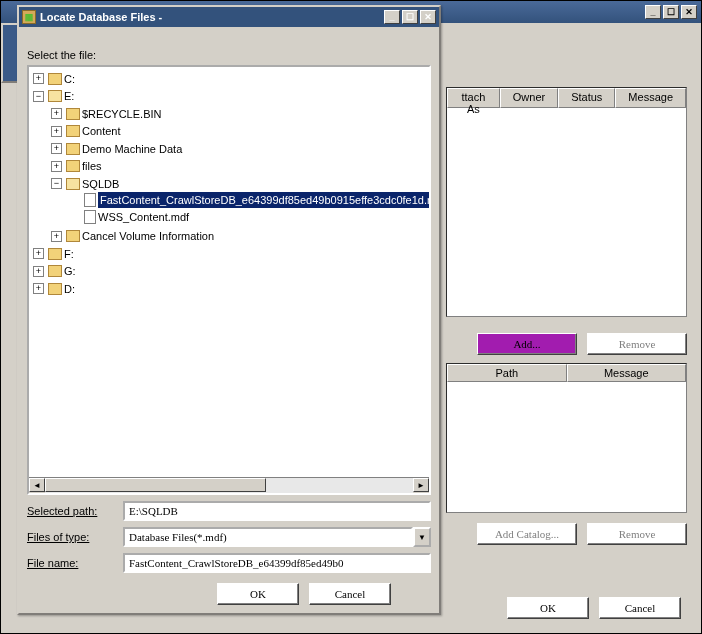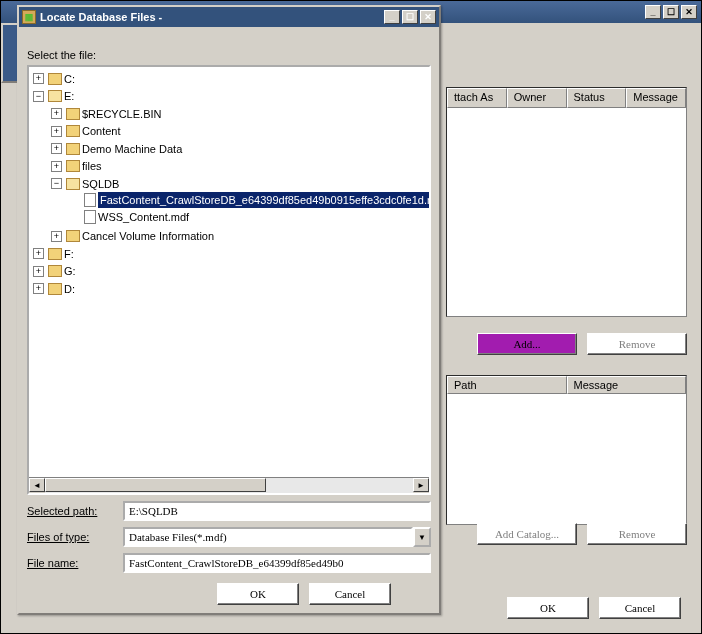--- a/index.html
+++ b/index.html
@@ -42,44 +42,45 @@
     display: flex;
     gap: 0;
     background: #fff;
     border: 1px inset #808080;
     height: 20px;
   }
   .col-head {
     border: 1px solid #fff;
     border-right-color: #808080; border-bottom-color: #808080;
     background: #d4d0c8;
-    padding: 2px 6px;
+    padding: 2px 12px;
     font-size: 11px;
     flex: 1;
+    text-align: center;
   }
   .std-btn {
     width: 82px; height: 22px;
     background: #ffffff;
     border: 1px solid #404040;
     border-top-color: #fff; border-left-color: #fff;
     box-shadow: inset -1px -1px 0 #808080;
     font: 11px Tahoma;
     cursor: pointer;
   }
   .std-btn.disabled { color: #808080; text-shadow: 1px 1px 0 #fff; }
   .std-btn.highlight { background: #a21caf; }
 
   .bottom-btns {
     position: absolute; bottom: 14px; right: 20px;
     display: flex; gap: 10px;
   }
 
   .mid-row { position: absolute; right: 14px; top: 500px; display:flex; gap:10px; }
   .mid-row2 { position: absolute; right: 14px; top: 310px; display:flex; gap:10px; }
-  .bg-list2 { position: absolute; left: 445px; top: 340px; right: 14px; border: 1px inset #808080; background:#fff; height: 150px; margin-top: 12px;}
+  .bg-list2 { position: absolute; left: 445px; top: 340px; right: 14px; border: 1px inset #808080; background:#fff; height: 150px;}
   .bg-list2-head { display:flex; }
 
   
   .modal {
     position: absolute;
     left: 16px; top: 4px;
     width: 424px; height: 610px;
     border: 2px outset #d4d0c8;
     background: #d4d0c8;
     box-shadow: 1px 1px 2px rgba(0,0,0,.3);

